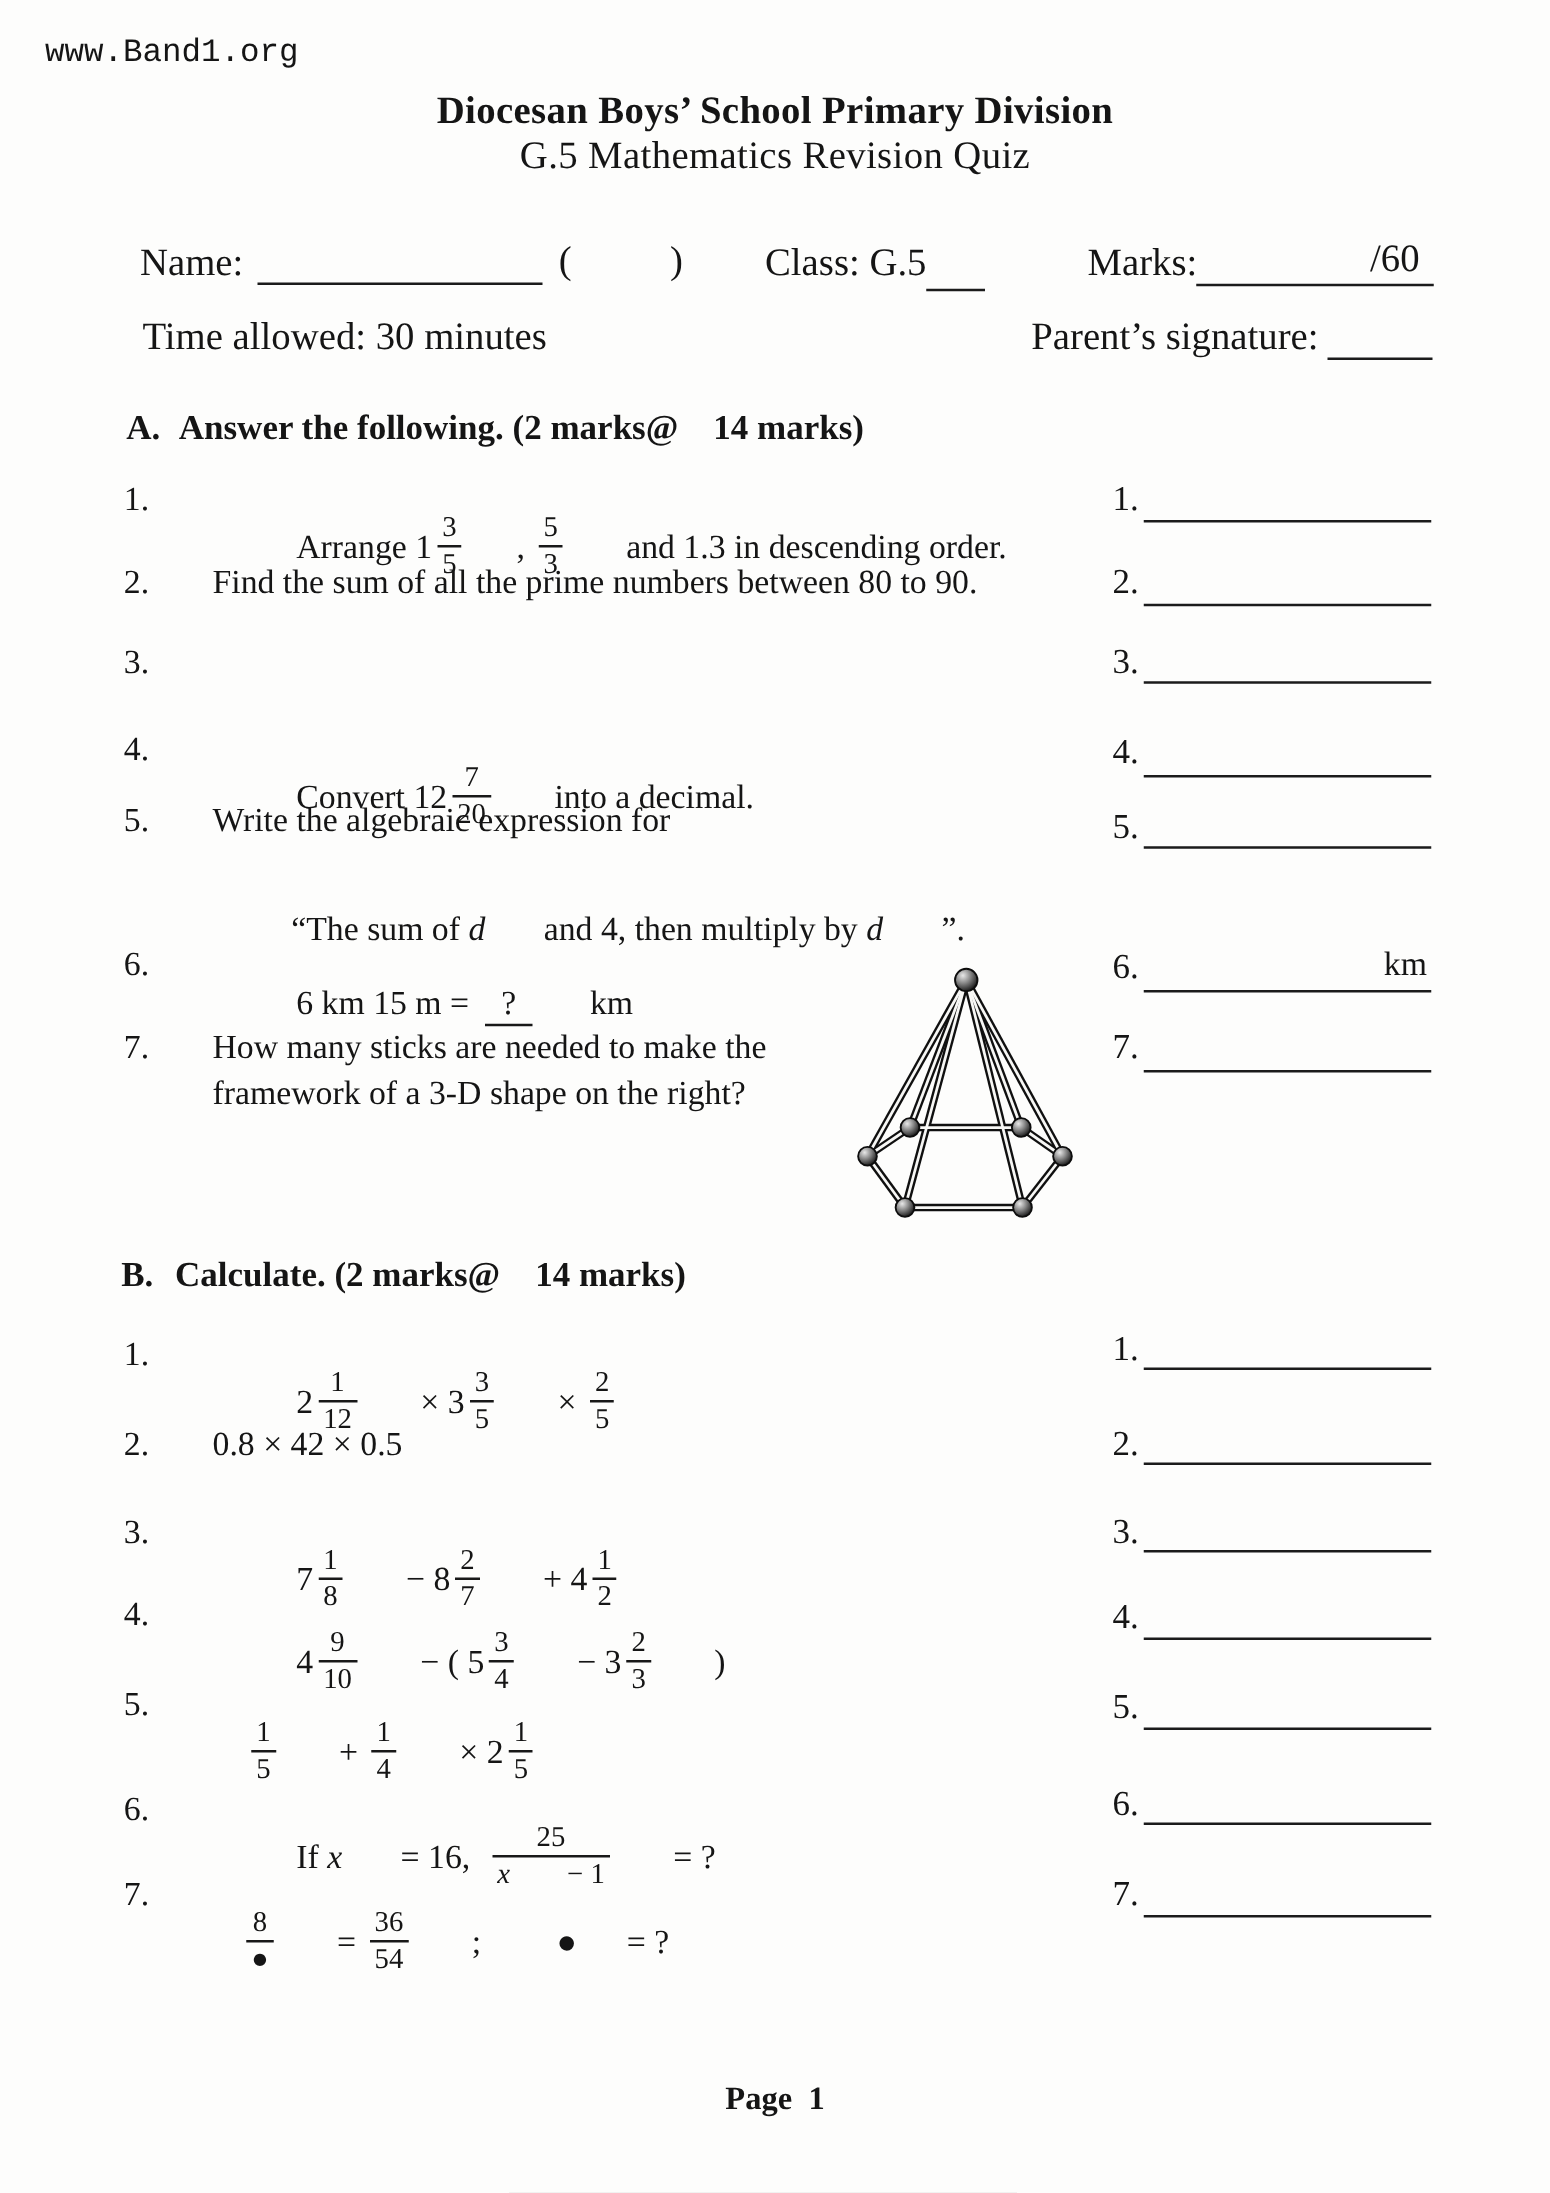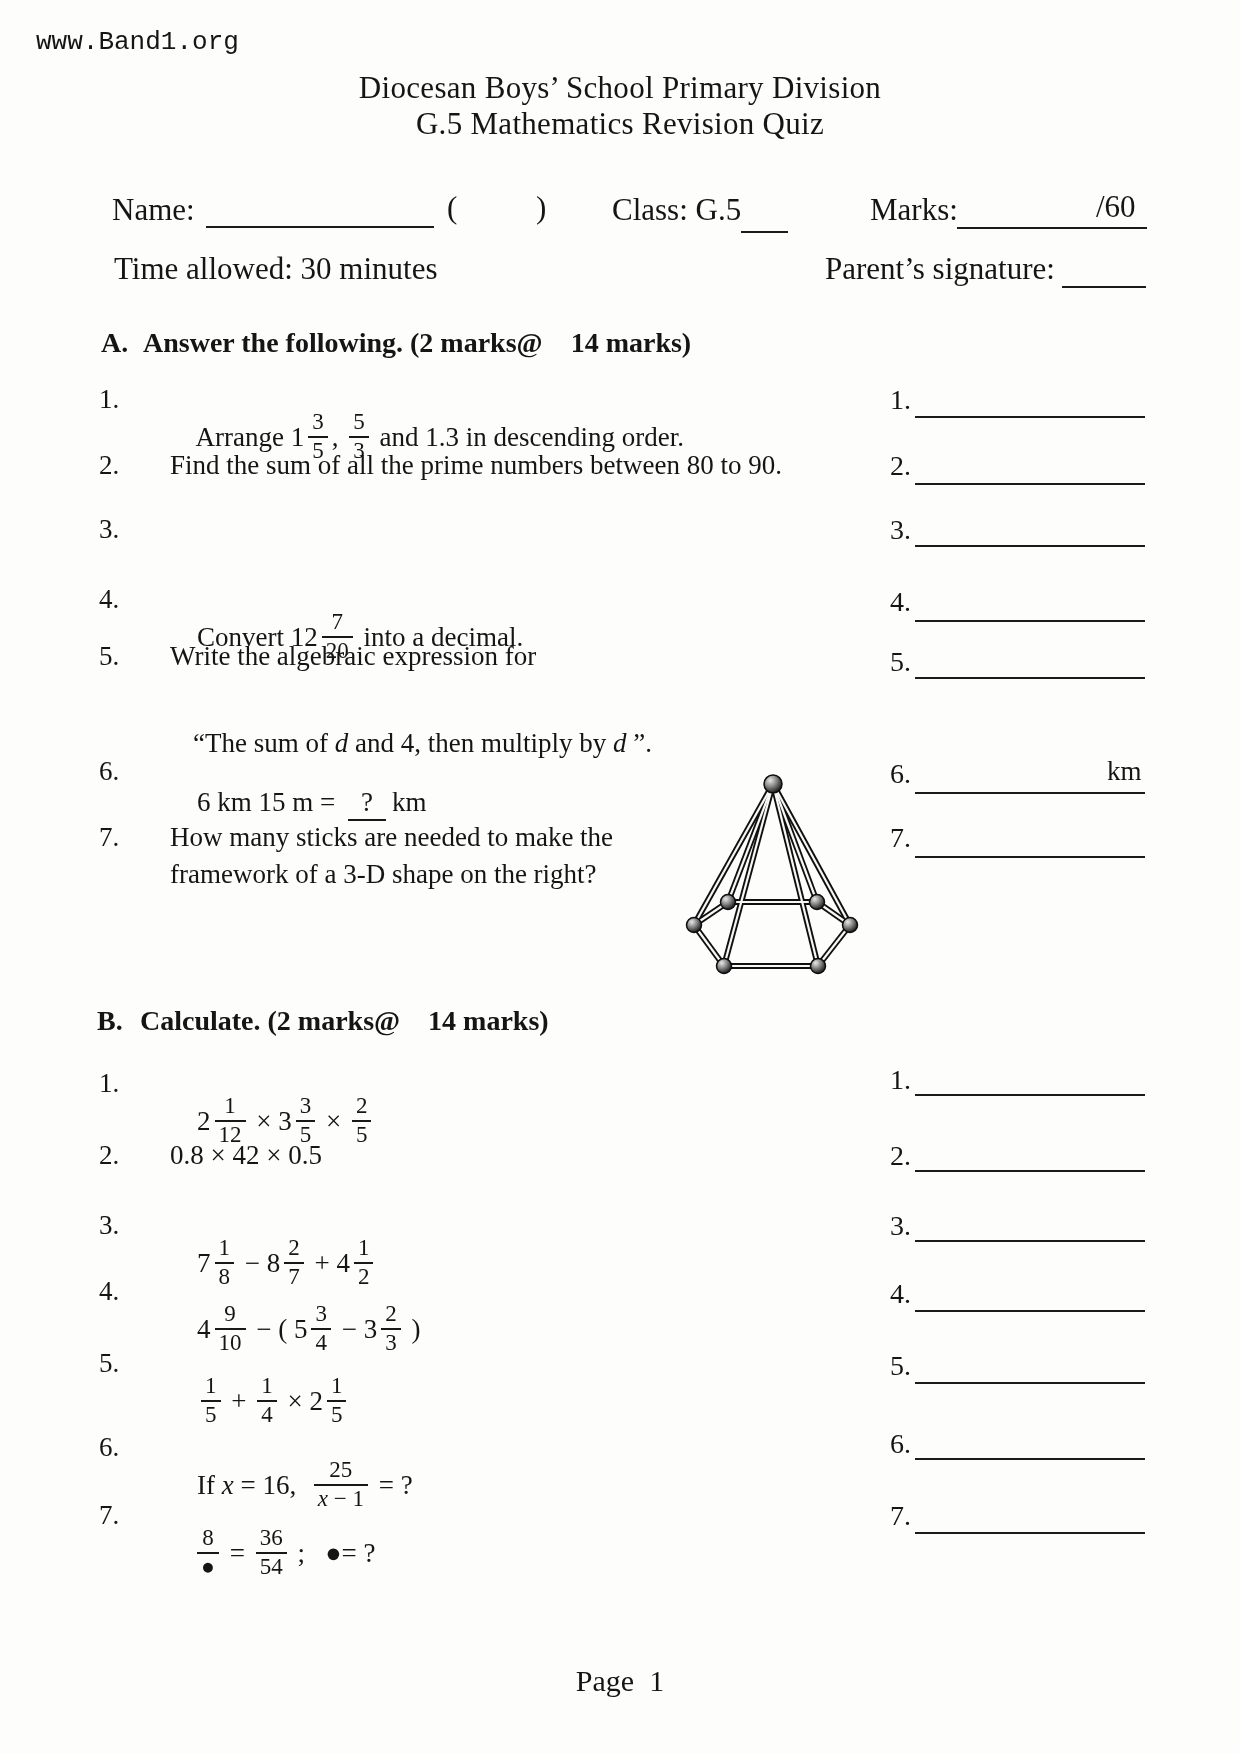--- a/index.html
+++ b/index.html
@@ -5,50 +5,50 @@
   html,body{margin:0;padding:0;background:#e8e8e8;}
   .page{
     position:relative;
     width:1240px;height:1754px;
     background:#fdfdfc;
     font-family:"Liberation Serif", serif;
     color:#151515;
     overflow:hidden;
   }
   .abs{position:absolute;}
-  .pre{white-space:pre;}
+  .pre{white-space:pre;margin-left:40px;}
   .sans{font-family:"Liberation Sans", sans-serif;}
   .center{left:0;width:100%;text-align:center;}
   .title{font-size:31px;letter-spacing:.3px;}
   .hrow{font-size:31px;font-family:Liberation Serif, serif;}
   .qnum{font-size:27px;}
   .mtext{font-size:27px;white-space:pre;}
   .heading{font-size:28px;font-weight:bold;white-space:pre;}
   .rule{border-top:2px solid #1b1b1b;height:0;}
   .frac{
     display:inline-flex;flex-direction:column;align-items:center;
     font-size:23px;line-height:1.08;vertical-align:middle;
     margin:0 4px;position:relative;top:-3px;
   }
   .frac .n{padding:0 4px 1px;}
   .frac .d{border-top:2px solid #181818;padding:1px 4px 0;}
   .qblank{display:inline-block;border-bottom:2px solid #181818;padding:0 13px 1px;margin:0 6px;}
   .ansnum{font-size:28px;}
   .unit{font-size:27px;}
   i{font-style:italic;}
-  .footer{font-size:30px;white-space:pre;}
+  .footer{font-size:26px;white-space:pre;font-weight:bold;}
 </style>
 </head>
 <body>
 
 <div class="page">
 
   <div class="abs sans" style="left:36px;top:27px;font-size:26px;font-family:Liberation Mono, monospace;">www.Band1.org</div>
 
-  <div class="abs center title" style="top:70px;">Diocesan Boys’ School Primary Division</div>
+  <div class="abs center title" style="top:70px;font-weight:bold;">Diocesan Boys’ School Primary Division</div>
   <div class="abs center title" style="top:106px;">G.5 Mathematics Revision Quiz</div>
 
   <div class="abs hrow" style="left:112px;top:192px;">Name:</div>
   <div class="abs rule" style="left:206px;top:226px;width:228px;"></div>
   <div class="abs hrow" style="left:447px;top:190px;">(</div>
   <div class="abs hrow" style="left:536px;top:190px;">)</div>
   <div class="abs hrow" style="left:612px;top:192px;">Class: G.5</div>
   <div class="abs rule" style="left:741px;top:231px;width:47px;"></div>
   <div class="abs hrow" style="left:870px;top:192px;">Marks:</div>
   <div class="abs rule" style="left:957px;top:227px;width:190px;"></div>

